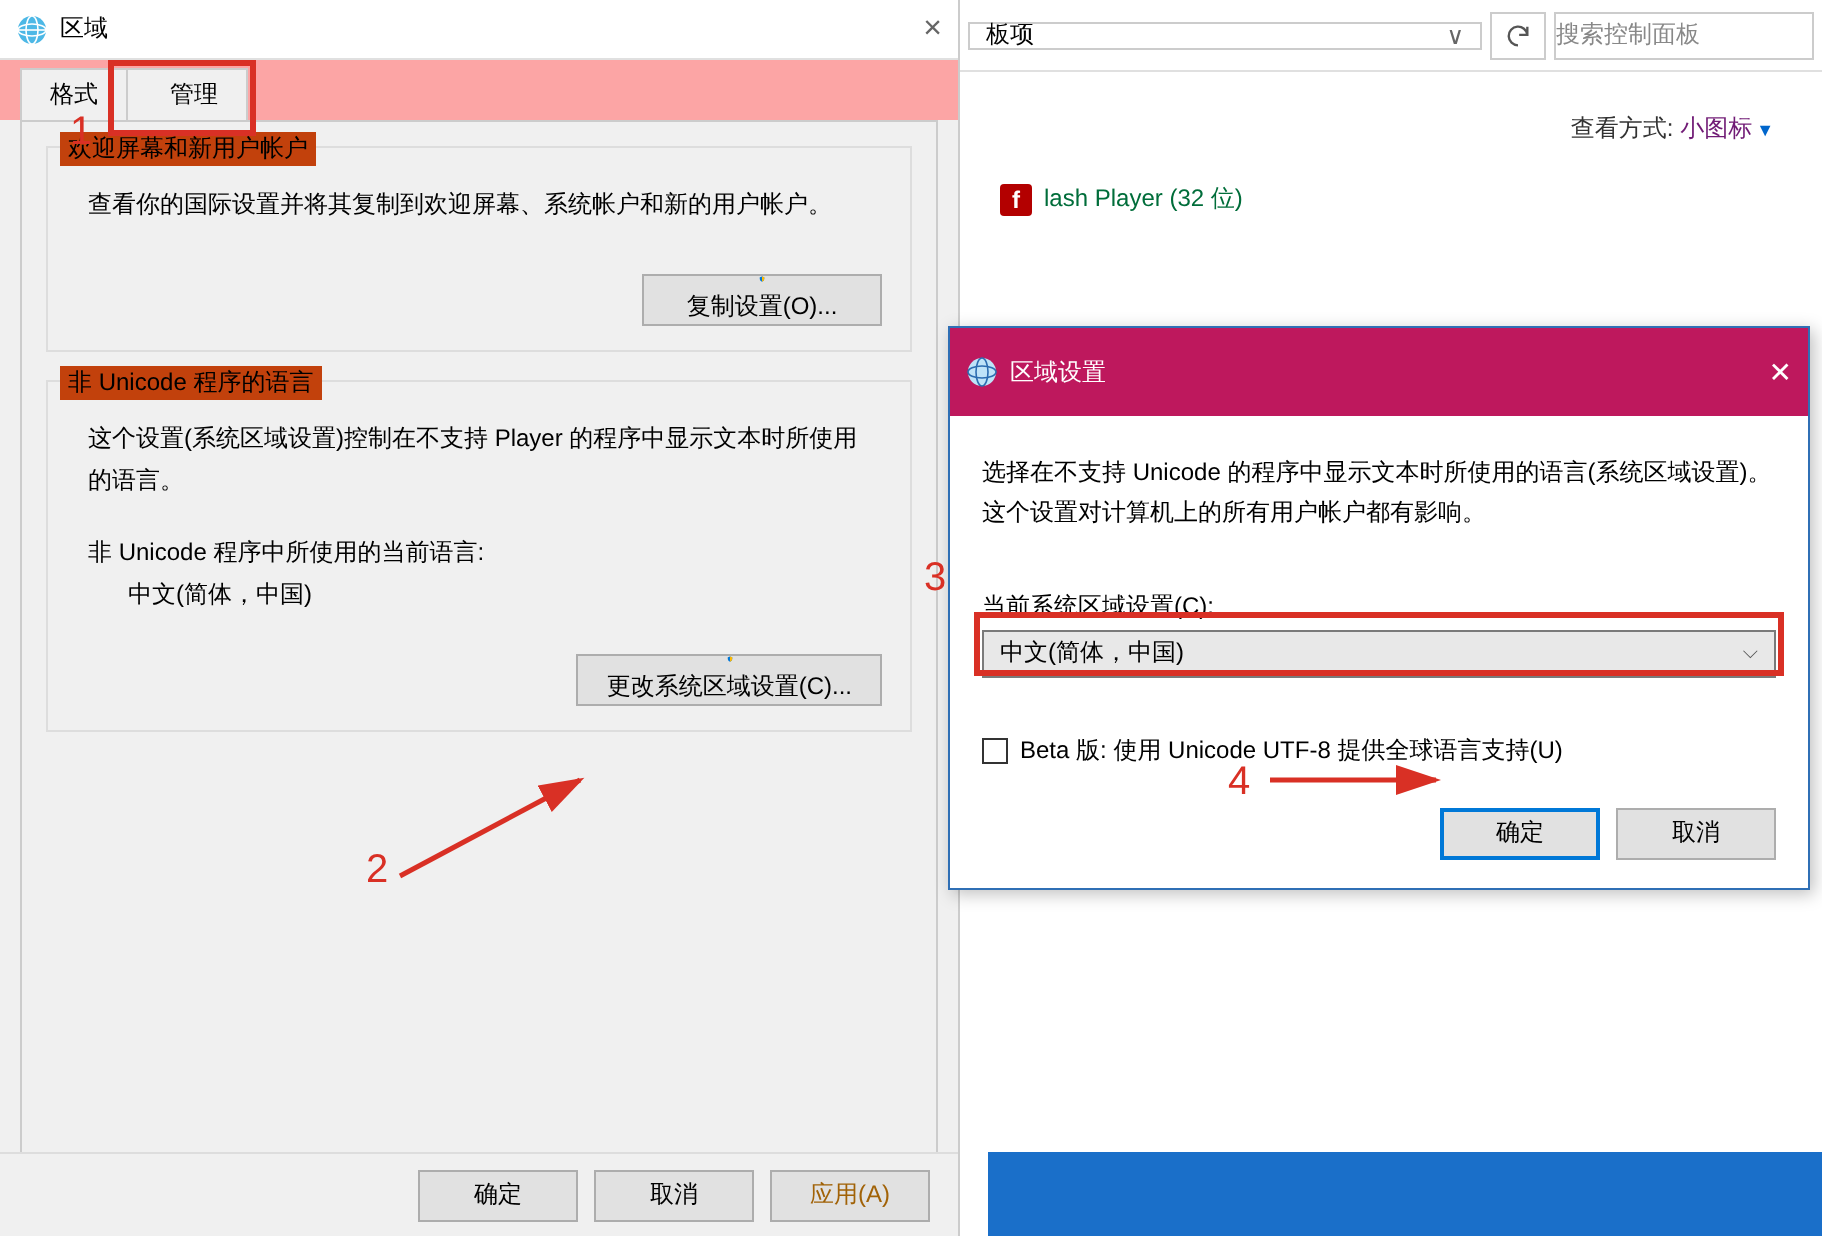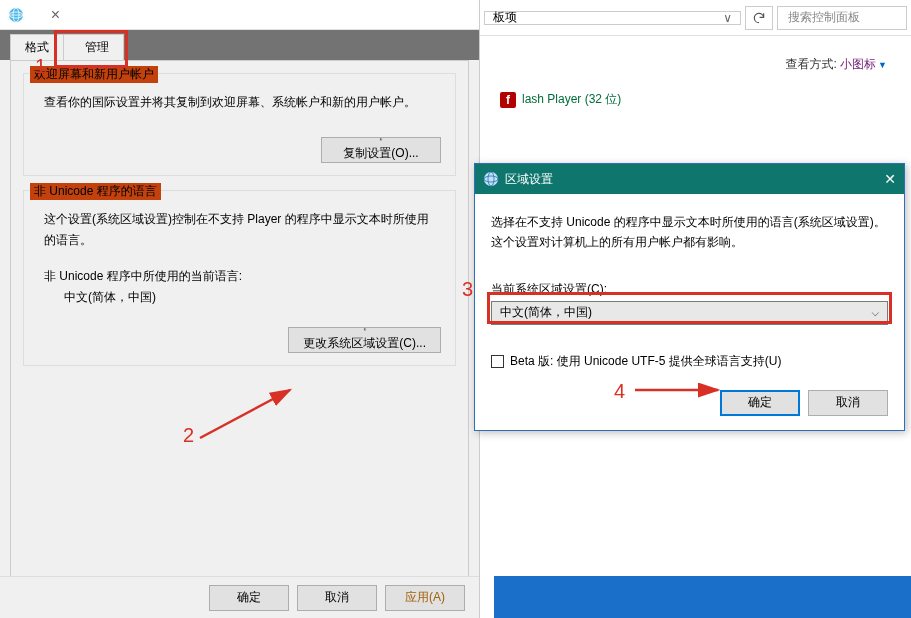--- a/index.html
+++ b/index.html
@@ -5,21 +5,21 @@
     * { box-sizing: border-box; margin: 0; padding: 0; font-family: "Microsoft YaHei", "Segoe UI", sans-serif; font-size: 12px; }
     body { width: 911px; height: 618px; background: #fff; position: relative; overflow: hidden; }
 
     
     .region-dialog { position: absolute; left: 0; top: 0; width: 480px; height: 618px; background: #f0f0f0; border-right: 1px solid #ccc; }
     .region-titlebar { height: 30px; background: #fff; display: flex; align-items: center; padding: 0 8px; border-bottom: 1px solid #e0e0e0; }
     .region-titlebar .globe { width: 16px; height: 16px; margin-right: 6px; }
     .region-titlebar .title { flex: 1; }
     .region-titlebar .close { width: 30px; text-align: right; font-size: 16px; color: #666; cursor: default; }
 
-    .tabs { display: flex; padding: 4px 10px 0 10px; background: #737373; position: relative; }
+    .tabs { display: flex; padding: 4px 10px 0 10px; background: #fca5a5; position: relative; }
     .tab { padding: 4px 14px; border: 1px solid #ccc; border-bottom: none; background: #f0f0f0; margin-right: -1px; cursor: default; }
     .tab.active { background: #f0f0f0; position: relative; z-index: 2; padding-left: 21px; }
     .tab-highlight { position: absolute; border: 3px solid #d93025; pointer-events: none; }
     .tab-highlight.tab1 { left: 54px; top: 30px; width: 74px; height: 38px; }
 
     .tab-body { border: 1px solid #ccc; margin: 0 10px 10px 10px; background: #f0f0f0; padding: 12px 12px 8px 12px; height: 536px; position: relative; }
 
     .group { border: 1px solid #ddd; margin-bottom: 14px; padding: 8px 12px 12px 12px; position: relative; }
     .group-title { position: absolute; top: -8px; left: 6px; background: #c2410c; padding: 0 4px; }
     .group-desc { margin: 10px 4px 18px 8px; line-height: 1.7; }
@@ -33,35 +33,35 @@
 
     .dialog-buttons { position: absolute; bottom: 0; left: 0; right: 0; height: 42px; display: flex; justify-content: flex-end; align-items: center; gap: 8px; padding-right: 14px; background: #f0f0f0; border-top: 1px solid #ddd; }
     .dialog-buttons .win-btn { min-width: 80px; }
     .dialog-buttons .win-btn.disabled { color: #a16207; }
 
     
     .cp-bg { position: absolute; left: 480px; top: 0; right: 0; height: 618px; background: #fff; }
     .cp-toolbar { height: 36px; border-bottom: 1px solid #e0e0e0; display: flex; align-items: center; padding: 0 4px; gap: 4px; }
     .cp-breadcrumb { flex: 1; height: 14px; border: 1px solid #ccc; display: flex; align-items: center; padding: 0 8px; background: #fff; }
     .cp-refresh { width: 28px; height: 24px; border: 1px solid #ccc; display: flex; align-items: center; justify-content: center; }
-    .cp-search { width: 130px; height: 24px; border: 1px solid #ccc; padding: 0 10px; color: #888; display: flex; align-items: center; }
+    .cp-search { width: 130px; height: 24px; border: 1px solid #ccc; padding: 0 0; color: #888; display: flex; align-items: center; }
 
     .cp-viewby { text-align: right; padding: 20px 24px 8px 0; }
     .cp-viewby .lbl { color: #333; }
     .cp-viewby .val { color: #701a75; }
     .cp-viewby .chev { color: #0066cc; font-size: 9px; margin-left: 2px; }
 
     .cp-items { padding: 10px 0 0 20px; display: flex; }
     .cp-col { width: 200px; }
     .cp-item { display: flex; align-items: center; gap: 6px; margin-bottom: 6px; color: #006d3a; cursor: default; }
     .cp-item .ic { width: 16px; height: 16px; flex-shrink: 0; }
 
     
     .locale-dialog { position: absolute; left: 474px; top: 163px; width: 431px; background: #fff; border: 1px solid #2f6fb5; box-shadow: 2px 2px 8px rgba(0,0,0,0.25); }
-    .locale-titlebar { height: 30px; background: #0f766e; color: #fff; display: flex; align-items: center; padding: 0 8px; }
+    .locale-titlebar { height: 44px; background: #be185d; color: #fff; display: flex; align-items: center; padding: 0 8px; }
     .locale-titlebar .globe { width: 16px; height: 16px; margin-right: 6px; }
     .locale-titlebar .title { flex: 1; }
     .locale-titlebar .close { width: 40px; text-align: right; font-size: 14px; cursor: default; }
 
     .locale-body { padding: 18px 16px 14px 16px; background: #fff; position: relative; }
     .locale-desc { line-height: 1.7; margin-bottom: 28px; }
     .locale-label { margin-bottom: 3px; }
     .locale-dropdown { width: 100%; height: 24px; border: 1px solid #7a7a7a; background: #e8e8e8; display: flex; align-items: center; padding: 0 8px; justify-content: space-between; }
     .locale-dropdown .chev { color: #555; font-size: 10px; }
     .dropdown-highlight { position: absolute; border: 3px solid #d93025; left: 12px; top: 98px; right: 12px; height: 32px; pointer-events: none; }
@@ -118,20 +118,21 @@
 <div class="taskbar-peek"></div>
 
 <div class="region-dialog">
   <div class="region-titlebar">
     <svg class="globe" viewBox="0 0 16 16">
         <circle cx="8" cy="8" r="7" fill="#4db8e6"></circle>
         <ellipse cx="8" cy="8" rx="7" ry="3" fill="none" stroke="#fff" stroke-width="0.8"></ellipse>
         <ellipse cx="8" cy="8" rx="3" ry="7" fill="none" stroke="#fff" stroke-width="0.8"></ellipse>
         <path d="M1 8h14" stroke="#fff" stroke-width="0.8"></path>
       </svg>
+    <span class="title">区域</span>
     <span class="close">×</span>
   </div>
   <div class="tabs">
     <div class="tab">格式</div>
     <div class="tab active">管理</div>
   </div>
   <div class="tab-body">
 
     <div class="group">
       <span class="group-title">欢迎屏幕和新用户帐户</span>
@@ -186,21 +187,21 @@
   <div class="locale-body">
     <div class="locale-desc">选择在不支持 Unicode 的程序中显示文本时所使用的语言(系统区域设置)。这个设置对计算机上的所有用户帐户都有影响。</div>
     <div class="locale-label">当前系统区域设置(C):</div>
     <div class="locale-dropdown">
       <span>中文(简体，中国)</span>
       <span class="chev">⌵</span>
     </div>
     <div class="dropdown-highlight"></div>
     <div class="locale-checkbox-row">
       <span class="locale-checkbox"></span>
-      <span>Beta 版: 使用 Unicode UTF-5 提供全球语言支持(U)</span>
+      <span>Beta 版: 使用 Unicode UTF-8 提供全球语言支持(U)</span>
     </div>
     <div class="locale-buttons">
       <button class="win-btn primary">确定</button>
       <button class="win-btn">取消</button>
     </div>
   </div>
 </div>
 
 <div class="anno" style="left:35px; top:55px;">1</div>
 <div class="anno" style="left:183px; top:424px;">2</div>

